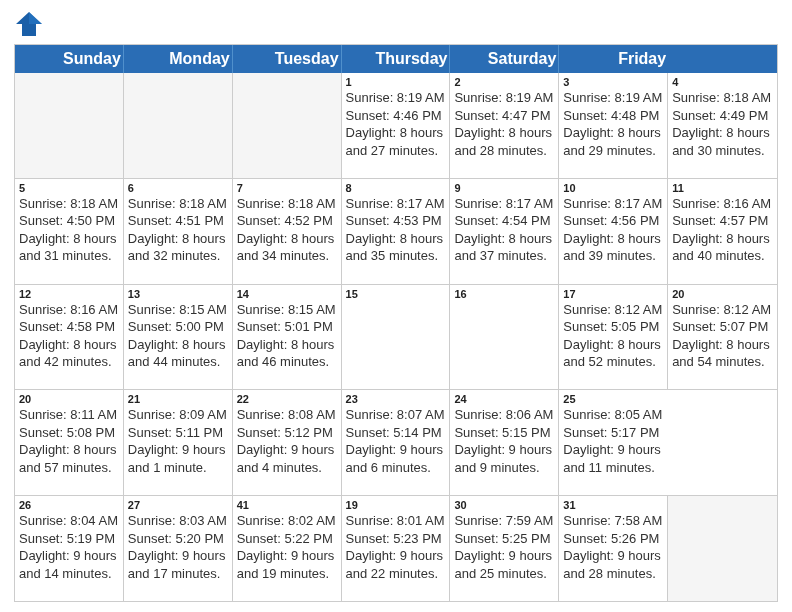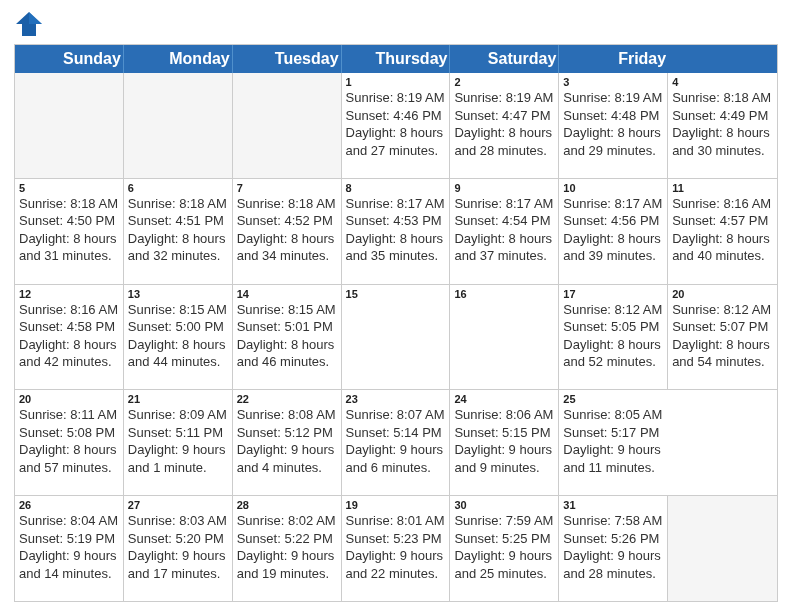--- a/index.html
+++ b/index.html
@@ -310,21 +310,21 @@
 Sunset: 5:19 PM
 Daylight: 9 hours and 14 minutes.</div>
           </div>
           <div class="cal-cell">
             <div class="day-number">27</div>
             <div class="cell-info">Sunrise: 8:03 AM
 Sunset: 5:20 PM
 Daylight: 9 hours and 17 minutes.</div>
           </div>
           <div class="cal-cell">
-            <div class="day-number">28</div>
+            <div class="day-number">41</div>
             <div class="cell-info">Sunrise: 8:02 AM
 Sunset: 5:22 PM
 Daylight: 9 hours and 19 minutes.</div>
           </div>
           <div class="cal-cell">
             <div class="day-number">19</div>
             <div class="cell-info">Sunrise: 8:01 AM
 Sunset: 5:23 PM
 Daylight: 9 hours and 22 minutes.</div>
           </div>

